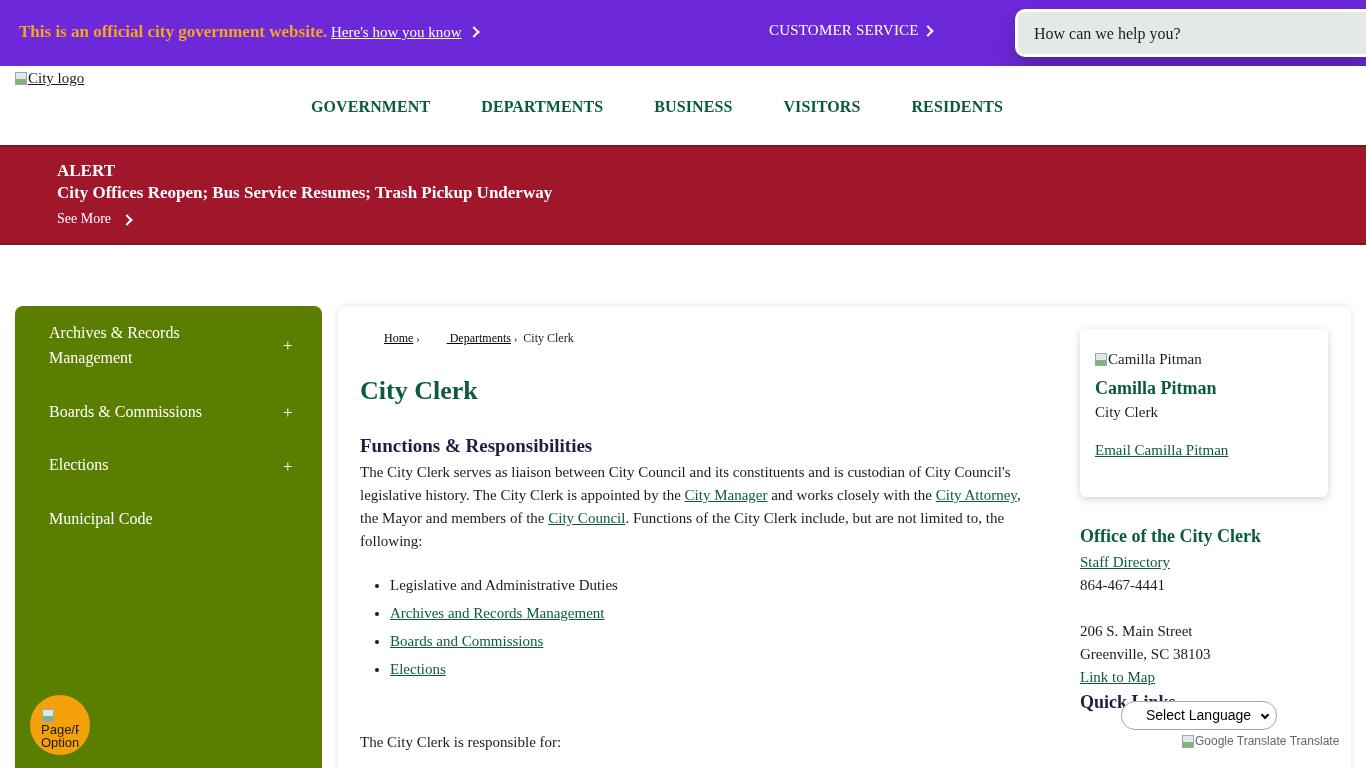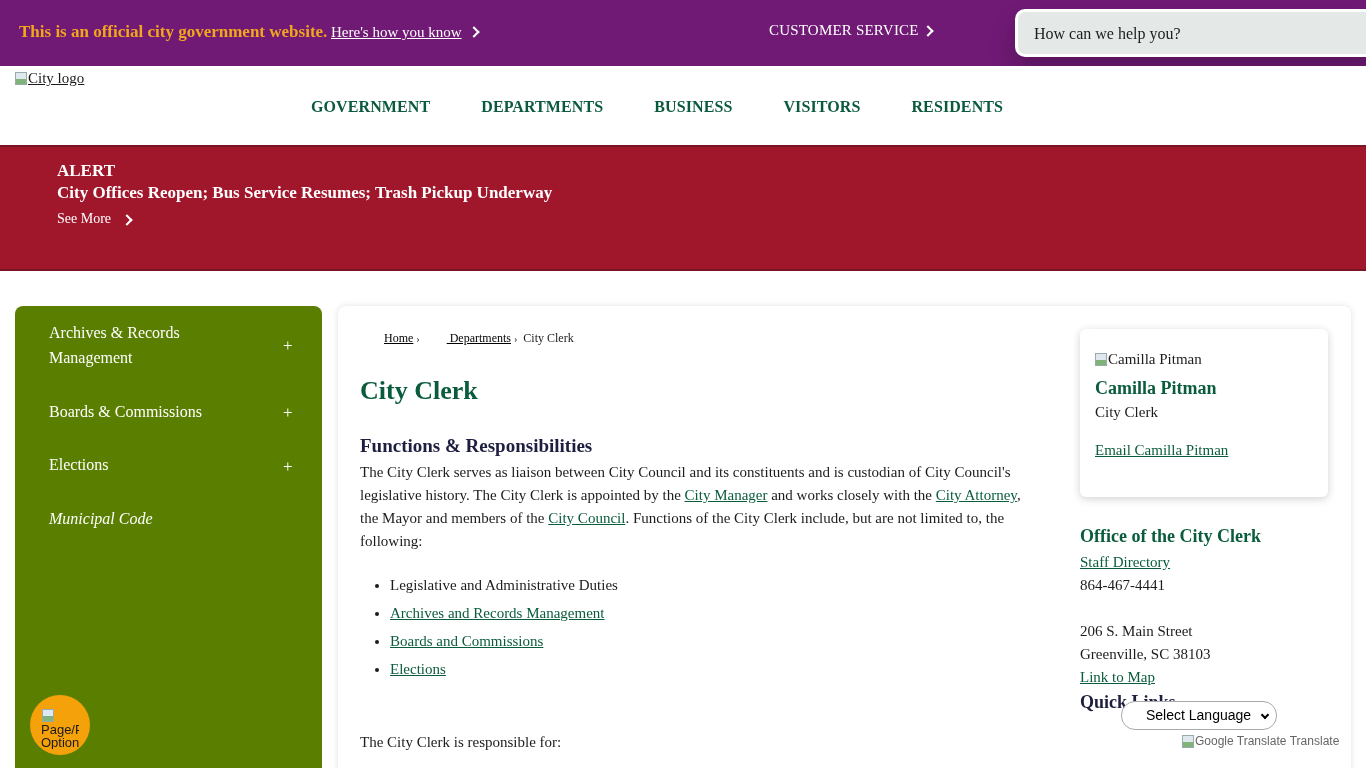--- a/index.html
+++ b/index.html
@@ -1,40 +1,40 @@
 <!DOCTYPE html>
 <html><head>
 <meta charset="utf-8">
 <style>
   * { box-sizing: border-box; margin: 0; padding: 0; }
   html, body { width: 1366px; height: 768px; overflow: hidden; background: #ffffff; }
   body { font-family: "Liberation Serif", "DejaVu Serif", serif; color: #1c1c1c; position: relative; }
   a { color: #0a5c3c; }
 
   
-  .topbar { position: absolute; left: 0; top: 0; width: 1366px; height: 66px; background: #701a75; }
+  .topbar { position: absolute; left: 0; top: 0; width: 1366px; height: 66px; background: #6d28d9; }
   .official { position: absolute; left: 19px; top: 22px; font-size: 17px; font-weight: bold; color: #f2a61e; }
   .howknow { position: absolute; left: 331px; top: 24px; font-size: 15px; color: #ffffff; text-decoration: underline; }
   .chev { display: inline-block; width: 8px; height: 8px; border-right: 2px solid currentColor; border-top: 2px solid currentColor; transform: rotate(45deg); }
   .howknow-chev { position: absolute; left: 470px; top: 28px; color: #fff; }
   .custsvc { position: absolute; left: 769px; top: 22px; font-size: 15px; color: #ffffff; letter-spacing: 0.2px; }
   .custsvc-chev { position: absolute; left: 924px; top: 27px; color: #fff; }
   .search { position: absolute; left: 1015px; top: 9px; width: 360px; height: 48px; background: #e4e9e7; border: 3px solid #ffffff; border-right: none; border-radius: 10px 0 0 10px; box-shadow: 0 14px 26px rgba(0,0,0,0.22); }
   .search input { position: absolute; left: 16px; top: 10px; width: 320px; height: 24px; border: none; background: transparent; font-family: "Liberation Serif", serif; font-size: 16px; color: #1c1c1c; outline: none; }
   .search input::placeholder { color: #1c1c1c; }
 
   
   .header { position: absolute; left: 0; top: 66px; width: 1366px; height: 79px; background: #fff; }
   .logo { position: absolute; left: 15px; top: 4px; font-size: 15px; color: #1a1a1a; text-decoration: underline; display: flex; align-items: center; }
   .broken { display: inline-block; width: 12px; height: 13px; border: 1px solid #9aa; background: linear-gradient(180deg, #dfe8ee 55%, #7fb37a 55%); margin-right: 1px; }
   .nav { position: absolute; left: 311px; top: 32px; display: flex; gap: 0; }
   .nav a { font-size: 16px; font-weight: bold; color: #0c5a3e; text-decoration: none; margin-right: 51px; letter-spacing: 0.1px; }
 
   
-  .alert { position: absolute; left: 0; top: 145px; width: 1366px; height: 126px; background: #a0172c; border-top: 2px solid #7c1424; border-bottom: 2px solid #7c1424; }
+  .alert { position: absolute; left: 0; top: 145px; width: 1366px; height: 100px; background: #a0172c; border-top: 2px solid #7c1424; border-bottom: 2px solid #7c1424; }
   .alert-label { position: absolute; left: 57px; top: 14px; font-size: 17px; font-weight: bold; color: #fff; }
   .alert-title { position: absolute; left: 57px; top: 36px; font-size: 17px; font-weight: bold; color: #fff; }
   .alert-more { position: absolute; left: 57px; top: 64px; font-size: 14px; font-weight: normal; color: #fff; text-decoration: none; }
   .alert-chev { position: absolute; left: 123px; top: 69px; color: #fff; }
 
   
   .sidebar { position: absolute; left: 15px; top: 306px; width: 307px; height: 480px; background: #5a7f00; border-radius: 8px 8px 0 0; }
   .side-item { position: absolute; left: 34px; width: 260px; font-size: 16px; color: #ffffff; line-height: 25px; }
   .side-item .lbl { display: block; width: 200px; }
   .side-item .plus { position: absolute; left: 234px; font-size: 17px; color: #fff; }
@@ -117,21 +117,21 @@
     <span class="plus" style="top:13px;">+</span>
   </div>
   <div class="side-item" style="top:93px;">
     <span class="lbl">Boards &amp; Commissions</span>
     <span class="plus" style="top:1px;">+</span>
   </div>
   <div class="side-item" style="top:146px;">
     <span class="lbl">Elections</span>
     <span class="plus" style="top:2px;">+</span>
   </div>
-  <div class="side-item" style="top:200px;font-style:italic;">
+  <div class="side-item" style="top:200px;">
     <span class="lbl">Municipal Code</span>
   </div>
 </div>
 
 <div class="page-options">
   <span class="broken" style="position:absolute;left:12px;top:14px;"></span>
   <span class="po-text" style="top:28px;">Page/Personal Options</span>
 </div>
 
 <div class="main">

